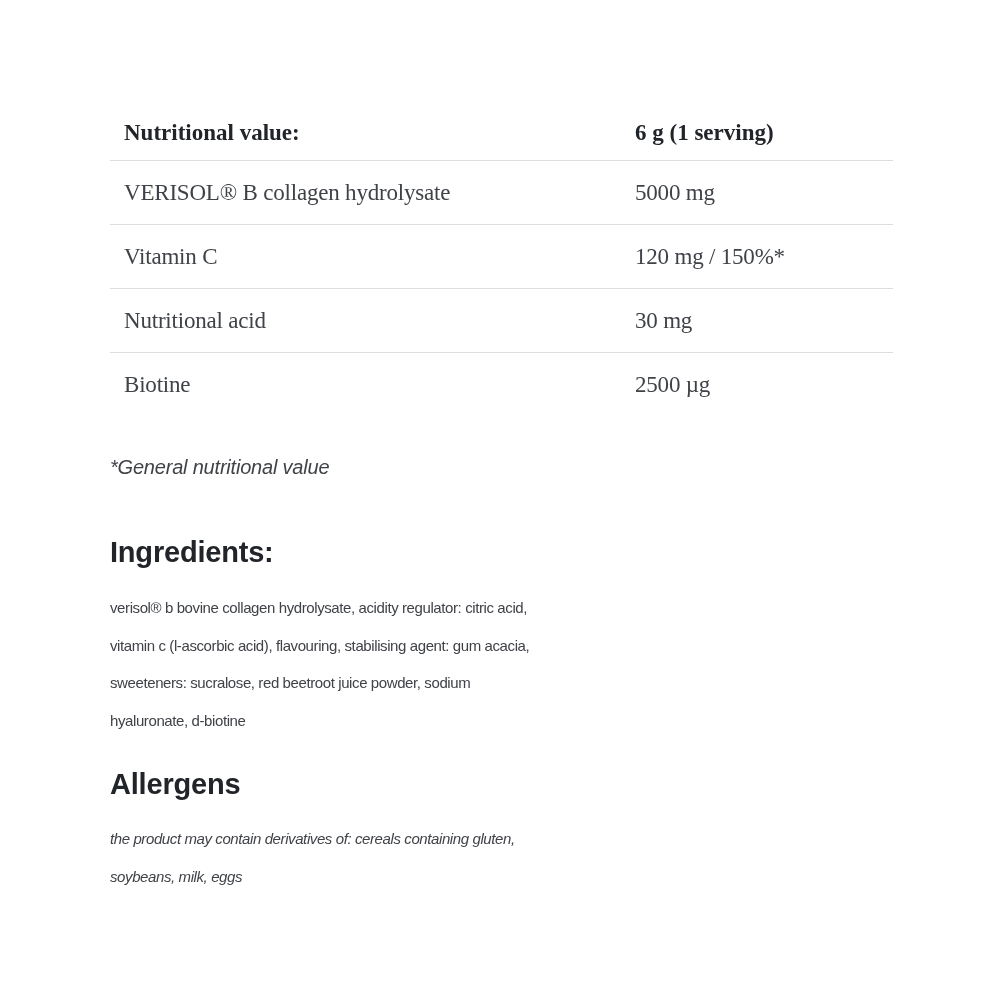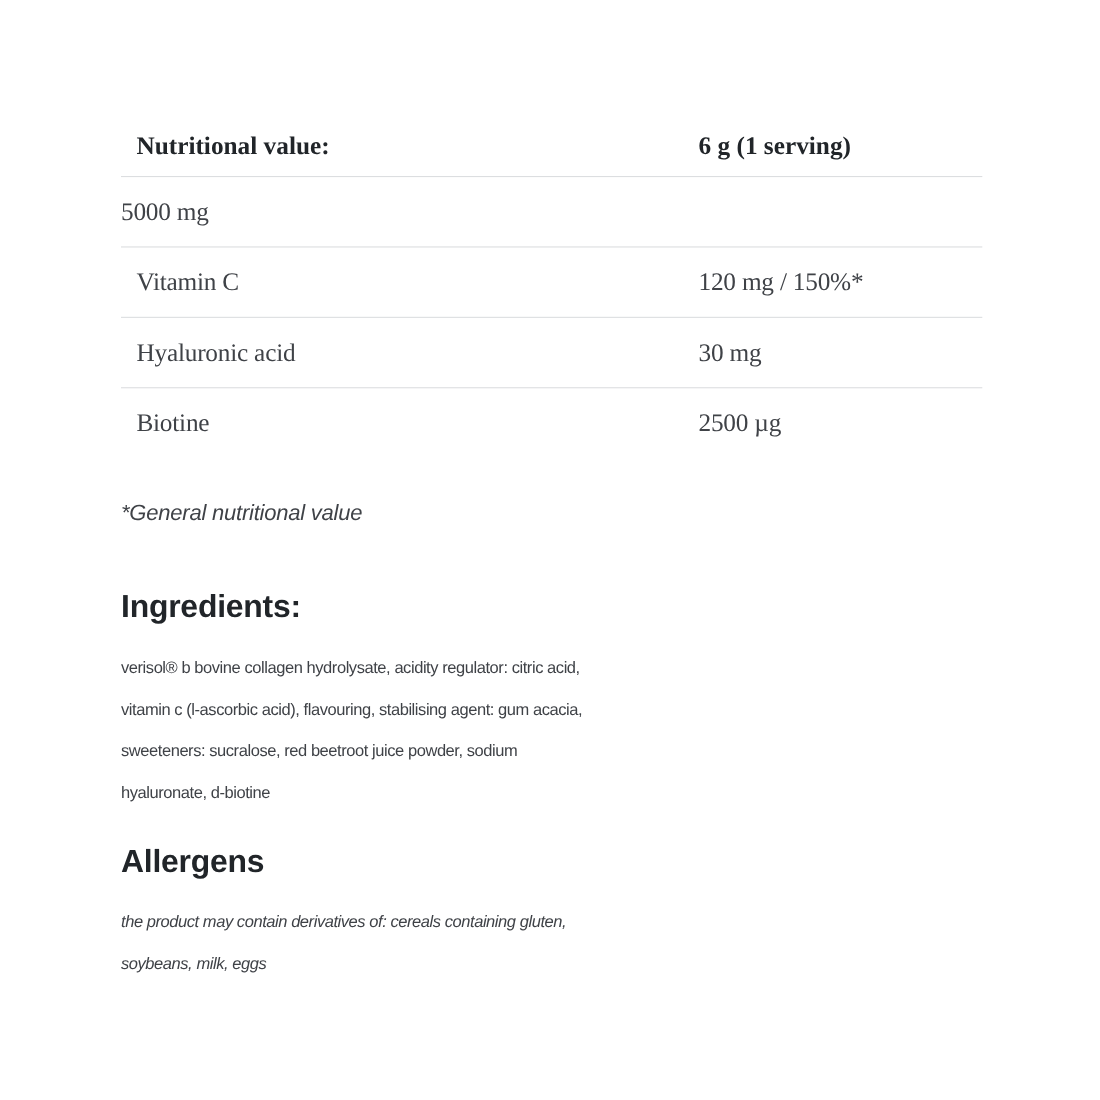--- a/index.html
+++ b/index.html
@@ -78,28 +78,29 @@
 <body>
 
 <div class="content">
 
   <div class="ntable">
     <div class="nrow header">
       <div class="cell-label">Nutritional value:</div>
       <div class="cell-value">6 g (1 serving)</div>
     </div>
     <div class="nrow">
+      <div class="cell-label">VERISOL® B collagen hydrolysate</div>
       <div class="cell-value">5000 mg</div>
     </div>
     <div class="nrow">
       <div class="cell-label">Vitamin C</div>
       <div class="cell-value">120 mg / 150%*</div>
     </div>
     <div class="nrow">
-      <div class="cell-label">Hyaluronic acid</div>
+      <div class="cell-label">Nutritional acid</div>
       <div class="cell-value">30 mg</div>
     </div>
     <div class="nrow last">
       <div class="cell-label">Biotine</div>
       <div class="cell-value">2500 µg</div>
     </div>
   </div>
 
   <div class="footnote">*General nutritional value</div>
 

